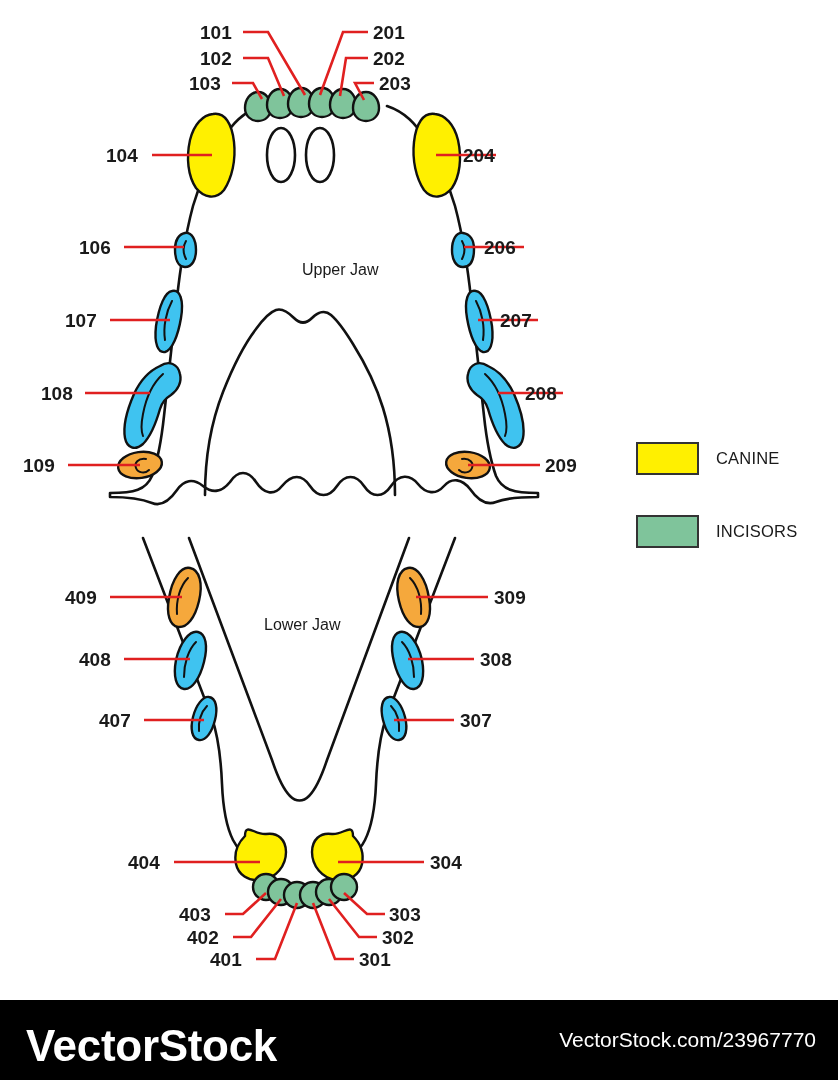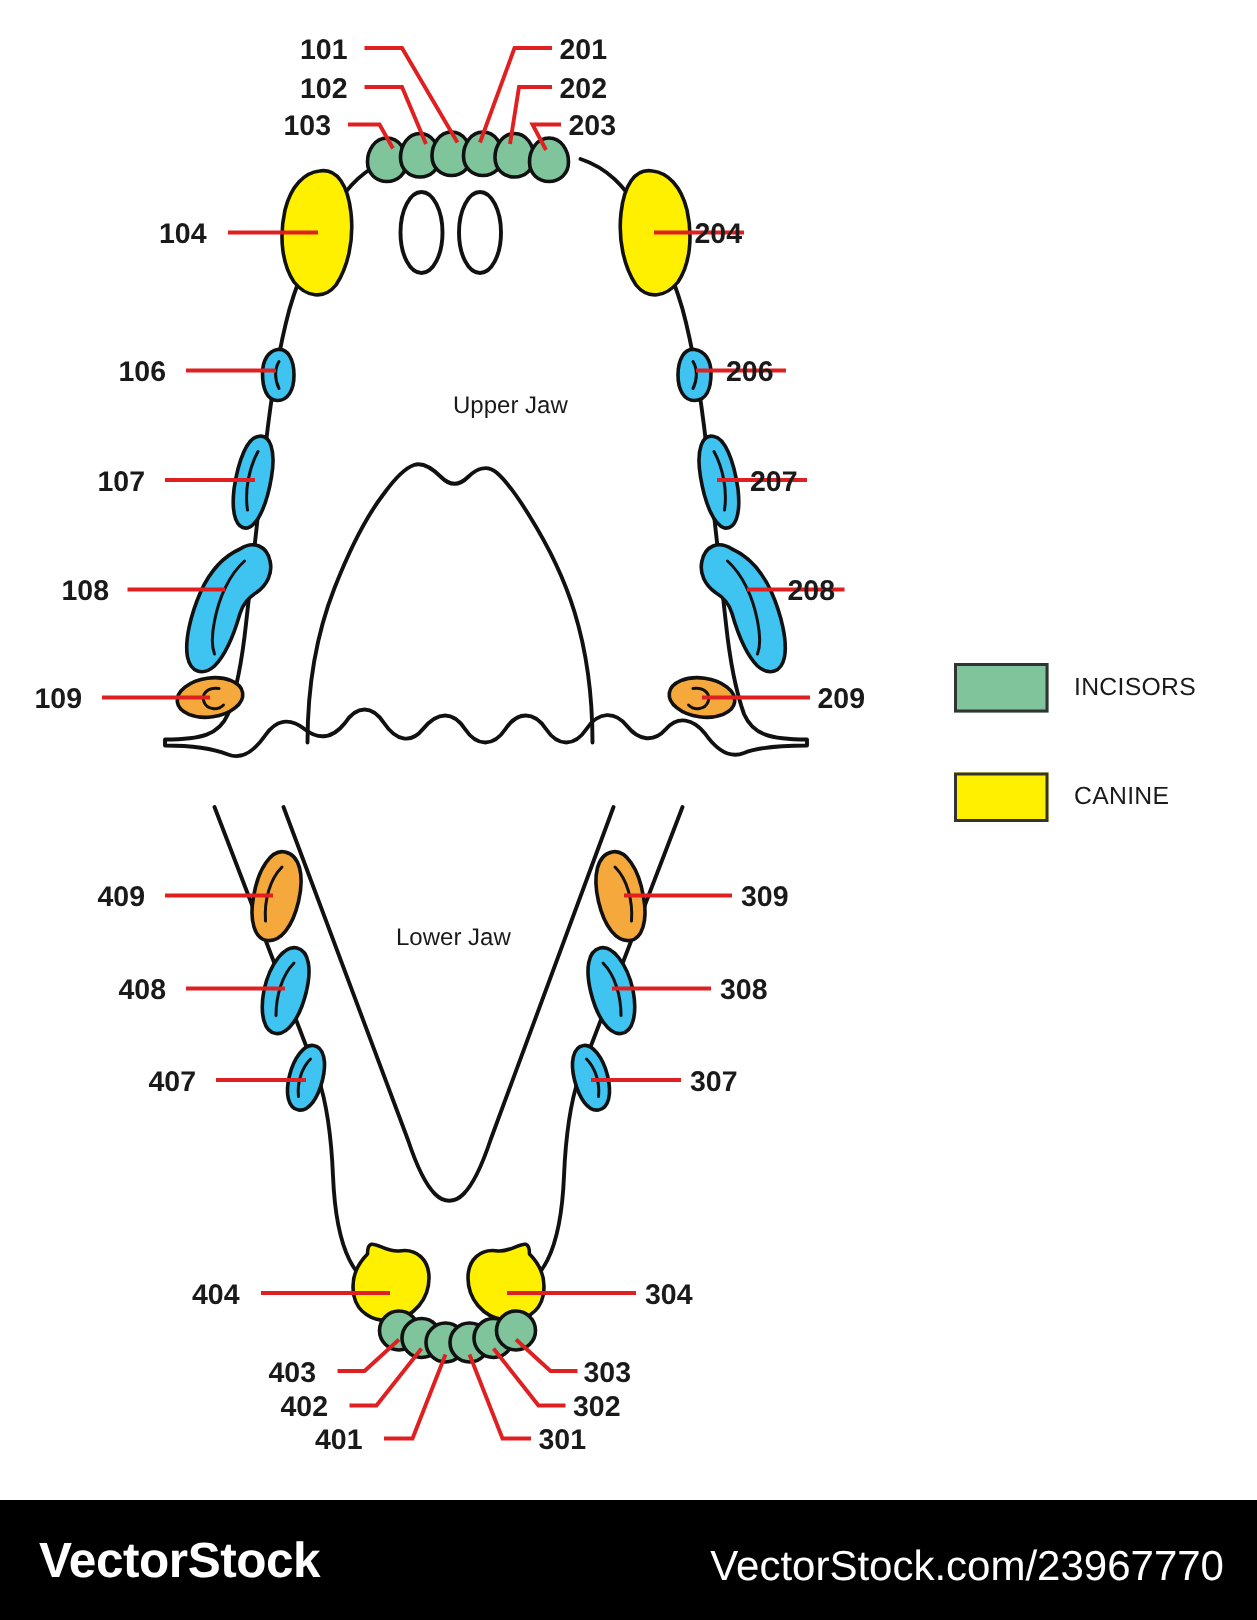--- a/index.html
+++ b/index.html
@@ -107,31 +107,31 @@
     width: 838px;
     height: 80px;
     background: #000000;
   }
   #footer-brand {
     position: absolute;
     left: 26px;
     top: 21px;
     color: #ffffff;
     font-family: "Liberation Sans", sans-serif;
-    font-size: 33px;
+    font-size: 44px;
     font-weight: bold;
     letter-spacing: -0.3px;
   }
   #footer-url {
     position: absolute;
     right: 22px;
     top: 28px;
     color: #ffffff;
     font-family: "Liberation Sans", sans-serif;
-    font-size: 28px;
+    font-size: 21px;
     font-weight: normal;
   }
 </style>
 </head>
 <body>
 
 <div id="stage">
 
   <svg id="diagram" viewBox="0 0 838 1000" xmlns="http://www.w3.org/2000/svg">
 
@@ -430,26 +430,26 @@
       <path class="leader" d="M 377,937 L 359,937 L 329,899"></path>
       <text class="lbl" x="382" y="944">302</text>
 
       <path class="leader" d="M 354,959 L 335,959 L 313,903"></path>
       <text class="lbl" x="359" y="966">301</text>
     </g>
   </svg>
 
   <div id="legend">
     <div class="legend-row">
+      <div class="legend-swatch" style="background:#FFF000"></div>
+      <div class="legend-text">CANINE</div>
+    </div>
+    <div class="legend-row">
       <div class="legend-swatch" style="background:#7FC49B"></div>
       <div class="legend-text">INCISORS</div>
-    </div>
-    <div class="legend-row">
-      <div class="legend-swatch" style="background:#FFF000"></div>
-      <div class="legend-text">CANINE</div>
     </div>
   </div>
 
   <div id="footer">
     <div id="footer-brand">VectorStock</div>
     <div id="footer-url">VectorStock.com/23967770</div>
   </div>
 
 </div>
 

